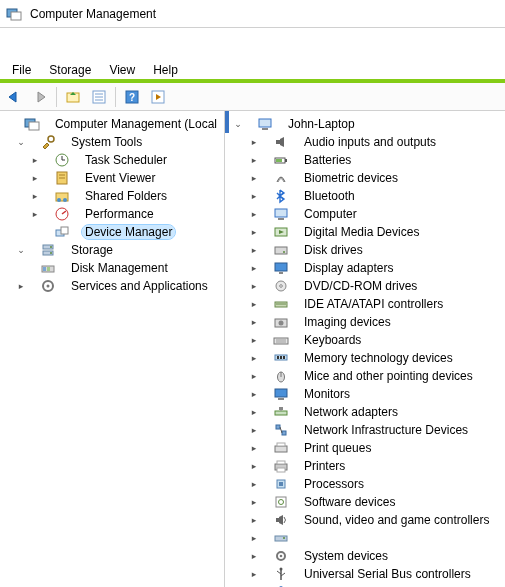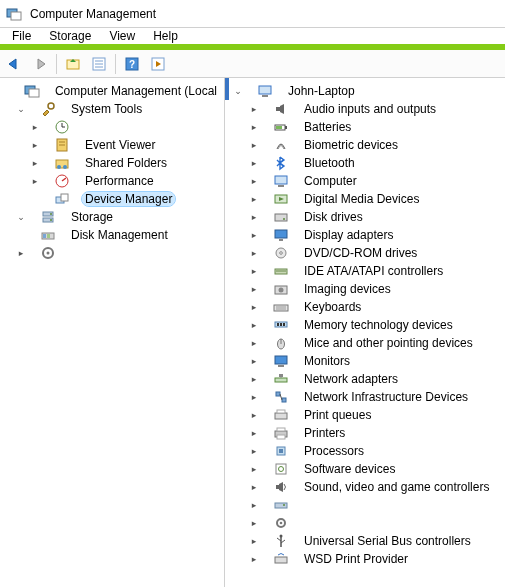--- a/index.html
+++ b/index.html
@@ -21,22 +21,23 @@
   border-bottom: 1px solid #d0d0d0;
   background: #fff;
 }
 .titlebar .app-icon { width: 16px; height: 16px; }
 .menubar {
   height: 22px;
   display: flex;
   align-items: center;
   padding: 0 4px;
   gap: 2px;
-  border-bottom: 6px solid #84cc16;
+  border-bottom: 4px solid #84cc16;
   background: #fff;
+  margin-top: 33px;
 }
 .menubar .menu-item { padding: 2px 8px; cursor: default; }
 .toolbar {
   height: 28px;
   display: flex;
   align-items: center;
   padding: 0 2px;
   gap: 2px;
   border-bottom: 1px solid #d0d0d0;
   background: #fbfbfb;
@@ -185,20 +186,21 @@
 
     <div class="tree-row" style="padding-left:28px">
       <span class="expander">▸</span>
       <span class="icon16">
           <svg width="16" height="16">
             <circle cx="8" cy="8" r="6" fill="#fff" stroke="#5e8d47"></circle>
             <line x1="8" y1="8" x2="8" y2="4" stroke="#333"></line>
             <line x1="8" y1="8" x2="11" y2="8" stroke="#333"></line>
           </svg>
         </span>
+      <span class="label">Task Scheduler</span>
     </div>
 
     <div class="tree-row" style="padding-left:28px">
       <span class="expander">▸</span>
       <span class="icon16">
           <svg width="16" height="16">
             <rect x="3" y="2" width="10" height="12" fill="#f2d06b" stroke="#a8802a"></rect>
             <line x1="5" y1="5" x2="11" y2="5" stroke="#a8802a"></line>
             <line x1="5" y1="8" x2="11" y2="8" stroke="#a8802a"></line>
           </svg>
@@ -266,20 +268,21 @@
     </div>
 
     <div class="tree-row" style="padding-left:14px">
       <span class="expander">▸</span>
       <span class="icon16">
           <svg width="16" height="16">
             <circle cx="8" cy="8" r="5" fill="none" stroke="#777" stroke-width="2"></circle>
             <circle cx="8" cy="8" r="1.5" fill="#777"></circle>
           </svg>
         </span>
+      <span class="label">Services and Applications</span>
     </div>
   </div>
 
   <div class="right-pane">
     <div class="tree-row" style="padding-left:6px">
       <span class="expander">⌄</span>
       <span class="icon16">
           <svg width="16" height="16">
             <rect x="2" y="3" width="12" height="8" fill="#cfe3f5" stroke="#3a75c4"></rect>
             <rect x="5" y="12" width="6" height="2" fill="#888"></rect>
@@ -525,20 +528,21 @@
           </span>
         </div>
         <div class="tree-row" style="padding-left: 22px;">
           <span class="expander">▸</span>
           <span class="icon16">
             <svg width="16" height="16">
               <circle cx="8" cy="8" r="4" fill="none" stroke="#777" stroke-width="2"></circle>
               <circle cx="8" cy="8" r="1.3" fill="#777"></circle>
             </svg>
           </span>
+          <span class="label">System devices</span>
         </div>
         <div class="tree-row" style="padding-left: 22px;">
           <span class="expander">▸</span>
           <span class="icon16">
             <svg width="16" height="16">
               <line x1="8" y1="2" x2="8" y2="14" stroke="#555" stroke-width="1.5"></line>
               <circle cx="8" cy="3" r="1.5" fill="#555"></circle>
               <path d="M8 8 L4 5 M8 10 L12 7" fill="none" stroke="#555"></path>
             </svg>
           </span>

